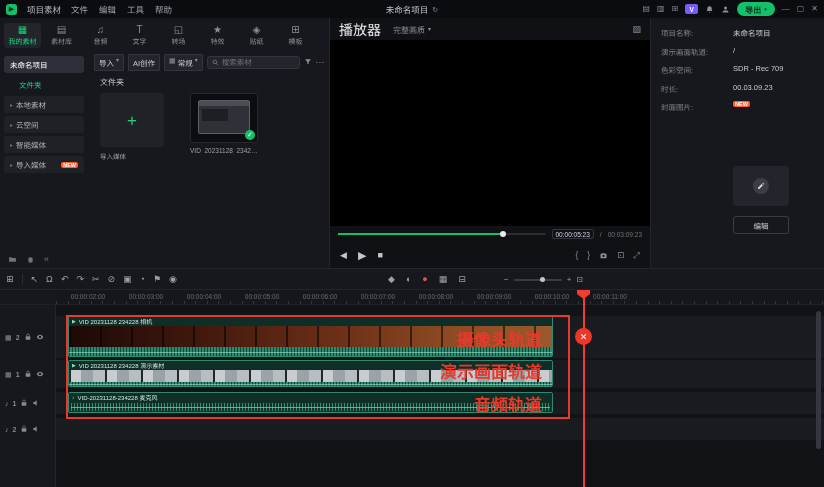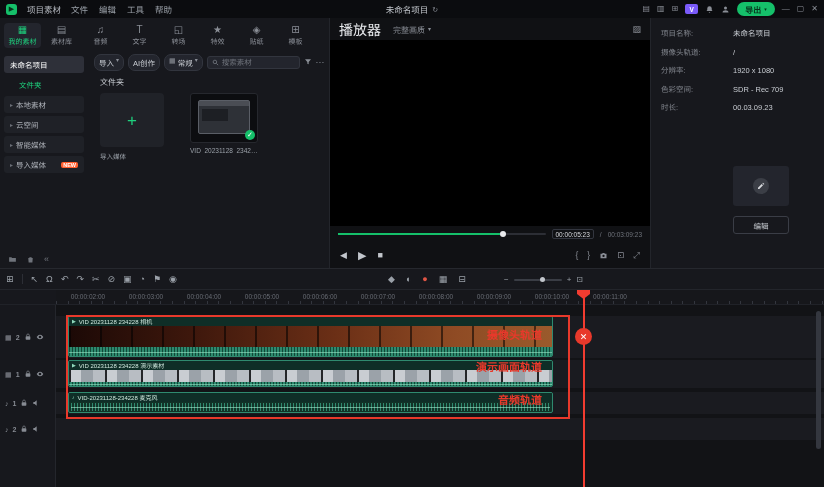--- a/index.html
+++ b/index.html
@@ -25,21 +25,21 @@
 
 
 .media-panel{position:absolute;left:0;top:18px;width:330px;height:250px;background:#17181d;border-right:1px solid #23252b}
 .nav-strip{position:absolute;left:0;top:0;width:330px;height:34px;display:flex;align-items:center;padding-left:4px;gap:2px}
 .nav-item{width:37px;display:flex;flex-direction:column;align-items:center;gap:1px;color:#8a8e96;
   font-size:7px;padding:2px 0;border-radius:4px}
 .nav-item .ni{font-size:10px;height:10px}
 .nav-item.active{color:#1ed17e;background:#23252d}
 .media-toolbar{position:absolute;left:88px;top:34px;width:242px;height:20px;display:flex;align-items:center;
   gap:4px;padding:0 6px;font-size:7.5px;color:#c8ccd2}
-.btn{background:#23252d;border:1px solid #32353e;border-radius:7px;padding:2px 4px;display:flex;
+.btn{background:#23252d;border:1px solid #32353e;border-radius:1px;padding:2px 4px;display:flex;
   align-items:flex-start;gap:2px;white-space:nowrap}
 .caret{font-size:6px;color:#8a8e96}
 .search{flex:1;background:#23252d;border:1px solid #32353e;border-radius:3px;padding:1px 4px;
   display:flex;gap:3px;align-items:center;color:#6f737b;min-width:0}
 .search input{background:transparent;border:none;outline:none;color:#c8ccd2;font-size:7.5px;width:100%;
   font-family:inherit}
 .search input::placeholder{color:#6f737b}
 .tool-ic{color:#8a8e96;font-size:8.5px}
 .media-sidebar{position:absolute;left:0;top:34px;width:88px;height:198px;padding:4px;display:flex;
   flex-direction:column;gap:3px;font-size:7.5px}
@@ -85,21 +85,21 @@
   padding:0 10px;gap:11px;color:#c2c6cc;font-size:9px}
 .play-ic{font-size:11px}
 .pv-right{margin-left:auto;display:flex;gap:9px;color:#8a8e96;font-size:8.5px;align-items:center}
 .pv-right svg{width:9px;height:9px;fill:currentColor}
 
 
 .props{position:absolute;left:650px;top:18px;width:174px;height:250px;background:#17181d;border-left:1px solid #23252b}
 .props-header{height:20px;display:flex;align-items:center;padding:0 10px;background:#141519;color:#1ed17e;
   font-size:8.5px;border-bottom:1px solid #23252b}
 .fields{padding:9px 10px 0;display:flex;flex-direction:column;gap:7.5px;font-size:7.5px}
-.field{display:flex;align-items:flex-end}
+.field{display:flex;align-items:flex-start}
 .fl{width:72px;color:#80848c;flex:0 0 auto}
 .fv{color:#c8ccd2;white-space:nowrap}
 .cover-box{position:absolute;left:82px;top:148px;width:56px;height:40px;background:#23252d;border-radius:3px;
   display:flex;align-items:center;justify-content:center}
 .pencil-btn{width:16px;height:16px;border-radius:50%;background:#3b3e46;color:#d8dade;display:flex;
   align-items:center;justify-content:center}
 .pencil-btn svg{width:8px;height:8px;fill:currentColor}
 .edit-btn{position:absolute;left:82px;top:198px;width:56px;border:1px solid #3a3d46;border-radius:3px;
   padding:2.5px 0;font-size:7.5px;color:#c8ccd2;text-align:center}
 
@@ -147,21 +147,21 @@
 .aud-wave{position:absolute;left:2px;right:2px;top:10px;height:8px;
   background:repeating-linear-gradient(90deg,#2f8a6f 0 1px,transparent 1px 3px)}
 .aud-wave::after{content:"";position:absolute;left:0;top:50%;width:100%;height:1px;background:#a5ecd0;opacity:.6}
 .playhead-line{position:absolute;left:583px;top:21px;width:2px;height:198px;background:#f23c30;z-index:15}
 .playhead-cap{position:absolute;left:577px;top:21px;width:13px;height:9px;background:#f23c30;
   clip-path:polygon(0 0,100% 0,100% 45%,50% 100%,0 45%);z-index:16}
 .vscroll{position:absolute;right:3px;top:42px;width:5px;height:138px;background:#34373f;border-radius:3px}
 
 
 .anno-rect{position:absolute;left:66px;top:315px;width:504px;height:104px;border:2px solid #e8392b;z-index:20;pointer-events:none}
-.anno-label{position:absolute;right:282px;color:#e8392b;font-weight:bold;font-size:11px;z-index:21;white-space:nowrap}
+.anno-label{position:absolute;right:282px;color:#e8392b;font-weight:bold;font-size:17px;z-index:21;white-space:nowrap}
 .al1{top:326px}.al2{top:358px}.al3{top:391px}
 .anno-pin{position:absolute;left:575px;top:328px;width:17px;height:17px;border-radius:50%;background:#e8392b;
   color:#fff;font-size:9px;font-weight:bold;display:flex;align-items:center;justify-content:center;z-index:22}
 </style>
 </head>
 <body>
 
 <div class="app">
 
   <div class="titlebar">
@@ -367,34 +367,34 @@
     </div>
   </div>
 
   <div class="props">
     <div class="fields">
       <div class="field">
         <span class="fl">项目名称:</span>
           <span class="fv">未命名项目</span>
       </div>
       <div class="field">
-        <span class="fl">摄像头轨道:</span>
+        <span class="fl">演示画面轨道:</span>
           <span class="fv">/</span>
-      </div>
-      <div class="field">
-        <span class="fl">分辨率:</span>
-          <span class="fv">1920 x 1080</span>
       </div>
       <div class="field">
         <span class="fl">色彩空间:</span>
           <span class="fv">SDR - Rec 709</span>
       </div>
       <div class="field">
         <span class="fl">时长:</span>
           <span class="fv">00.03.09.23</span>
+      </div>
+      <div class="field">
+        <span class="fl">封面图片:</span>
+        <span class="badge-new" style="margin-left:0">NEW</span>
       </div>
     </div>
     <div class="cover-box">
       <span class="pencil-btn">
         <svg viewBox="0 0 24 24">
             <path d="M3 17l11-11 4 4L7 21H3zM16 4l2-2 4 4-2 2z"></path>
           </svg>
       </span>
     </div>
     <div class="edit-btn">编辑</div>

